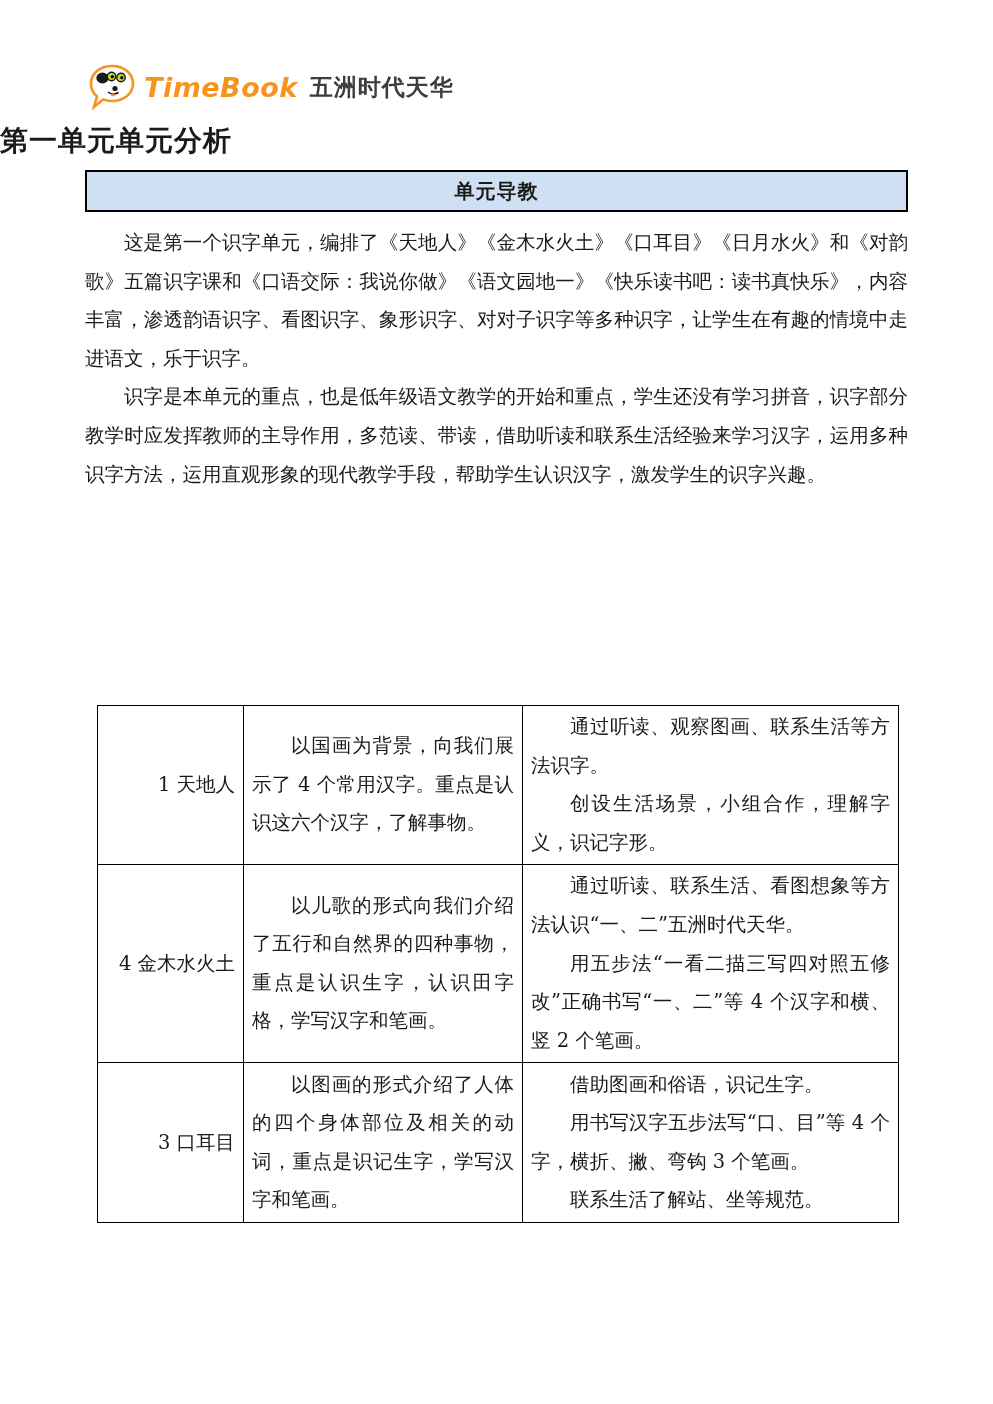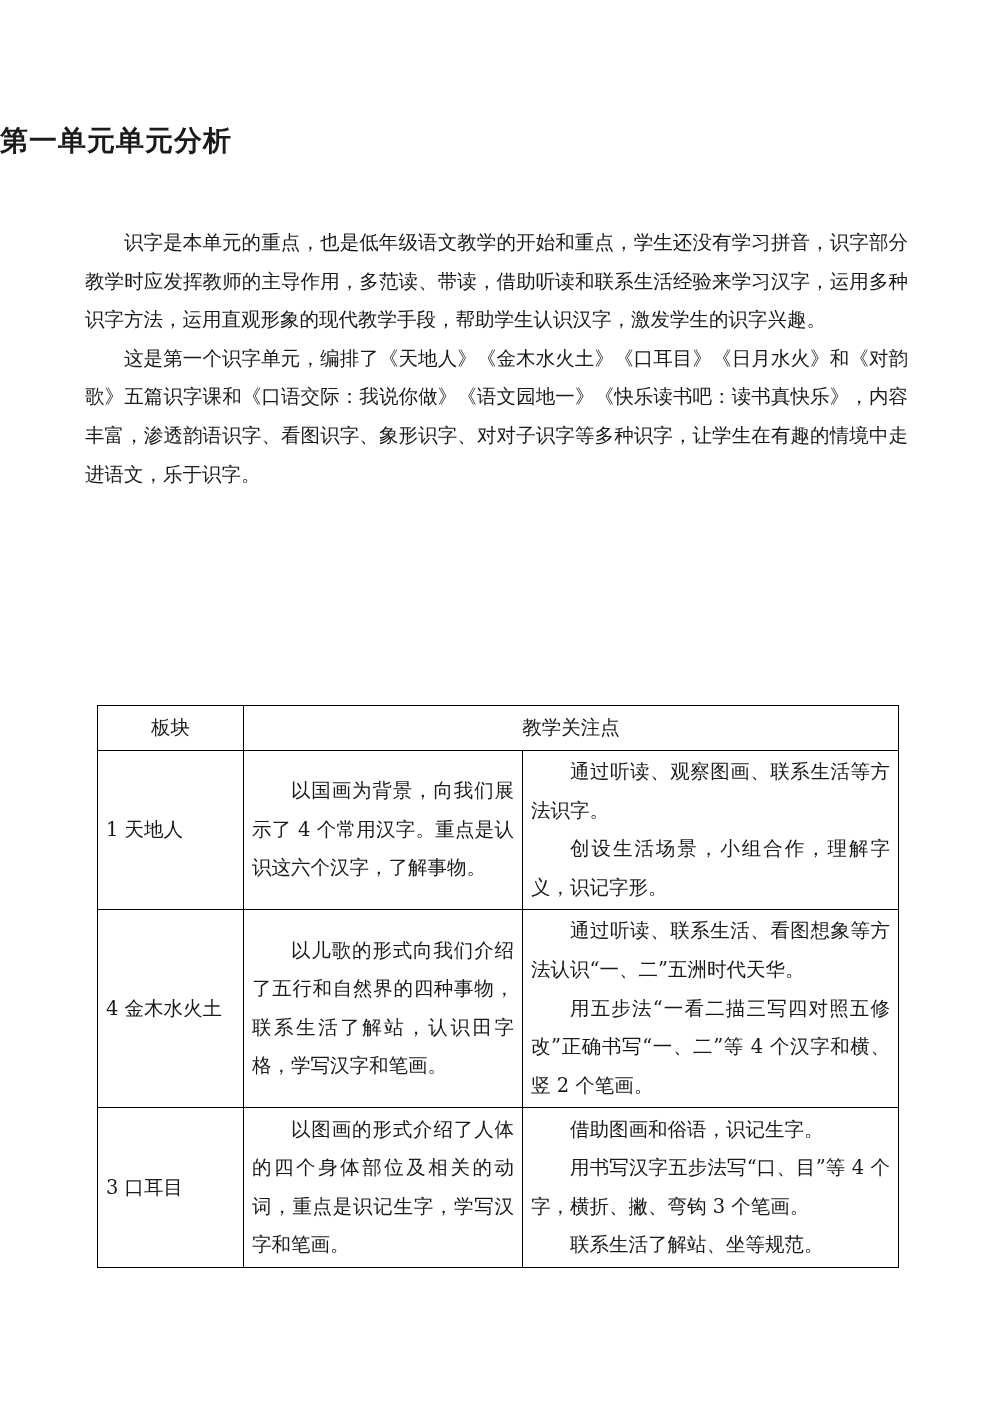--- a/index.html
+++ b/index.html
@@ -87,65 +87,79 @@
   .unit-table th, .unit-table td {
     border: 1.5px solid #000000;
     vertical-align: middle;
     font-weight: normal;
     padding: 2px 8px;
   }
   .col-module { width: 146px; }
   .col-desc   { width: 279px; }
   .col-focus  { width: 376px; }
   .unit-table th { text-align: center; height: 45px; }
-  .cell-module { text-align: left; }
+  .cell-module { text-align: right; }
   .cell-desc p, .cell-focus p { text-indent: 2em; text-align: justify; }
   .row-1 td { height: 155px; }
   .row-2 td { height: 190px; }
   .row-3 td { height: 160px; }
 </style>
 </head>
 <body>
 
 <div class="page">
 
+  <div class="logo-row">
+    <svg class="logo-icon" viewBox="0 0 48 46">
+      <path d="M24 2 C36 2 45 9.5 45 19.5 C45 29.5 36 37 24 37 C20.8 37 17.8 36.4 15.2 35.4 L6 43 L9 32.6 C5 29.3 3 24.8 3 19.5 C3 9.5 12 2 24 2 Z" fill="#ffffff" stroke="#f7941d" stroke-width="2.6"></path>
+      <ellipse cx="14.5" cy="14" rx="6.2" ry="5.4" fill="#1a1a1a"></ellipse>
+      <circle cx="23.5" cy="12.5" r="4.2" fill="#c6d63a" stroke="#1a1a1a" stroke-width="1.4"></circle>
+      <circle cx="24.3" cy="12.7" r="1.6" fill="#000000"></circle>
+      <circle cx="33" cy="13.5" r="4.2" fill="#c6d63a" stroke="#1a1a1a" stroke-width="1.4"></circle>
+      <circle cx="33.8" cy="13.7" r="1.6" fill="#000000"></circle>
+      <circle cx="27" cy="24.5" r="2.6" fill="#1a1a1a"></circle>
+      <path d="M20 28 Q25 32 30.5 28.5" fill="none" stroke="#1a1a1a" stroke-width="1.6"></path>
+      <ellipse cx="25" cy="31" rx="2" ry="1.4" fill="#f7941d"></ellipse>
+    </svg>
+    <span class="brand-text">TimeBook</span>
+    <span class="company-text">五洲时代天华</span>
+  </div>
 
   <div class="page-title">第一单元单元分析</div>
 
+  <div class="section-bar">
+    <span>单元导教</span>
+  </div>
 
   <div class="body-text">
+    <p>这是第一个识字单元，编排了《天地人》《金木水火土》《口耳目》《日月水火》和《对韵歌》五篇识字课和《口语交际：我说你做》《语文园地一》《快乐读书吧：读书真快乐》，内容丰富，渗透韵语识字、看图识字、象形识字、对对子识字等多种识字，让学生在有趣的情境中走进语文，乐于识字。</p>
     <p>识字是本单元的重点，也是低年级语文教学的开始和重点，学生还没有学习拼音，识字部分教学时应发挥教师的主导作用，多范读、带读，借助听读和联系生活经验来学习汉字，运用多种识字方法，运用直观形象的现代教学手段，帮助学生认识汉字，激发学生的识字兴趣。</p>
-    <p>这是第一个识字单元，编排了《天地人》《金木水火土》《口耳目》《日月水火》和《对韵歌》五篇识字课和《口语交际：我说你做》《语文园地一》《快乐读书吧：读书真快乐》，内容丰富，渗透韵语识字、看图识字、象形识字、对对子识字等多种识字，让学生在有趣的情境中走进语文，乐于识字。</p>
   </div>
 
   <table class="unit-table">
     <colgroup>
       <col class="col-module">
       <col class="col-desc">
       <col class="col-focus">
     </colgroup>
     <tbody>
-        <tr>
-      <th>板块</th>
-      <th colspan="2">教学关注点</th>
-    </tr>
     <tr class="row-1">
       <td class="cell-module">1 天地人</td>
       <td class="cell-desc">
         <p>以国画为背景，向我们展示了 4 个常用汉字。重点是认识这六个汉字，了解事物。</p>
       </td>
       <td class="cell-focus">
         <p>通过听读、观察图画、联系生活等方法识字。</p>
         <p>创设生活场景，小组合作，理解字义，识记字形。</p>
       </td>
     </tr>
     <tr class="row-2">
       <td class="cell-module">4 金木水火土</td>
       <td class="cell-desc">
-        <p>以儿歌的形式向我们介绍了五行和自然界的四种事物，联系生活了解站，认识田字格，学写汉字和笔画。</p>
+        <p>以儿歌的形式向我们介绍了五行和自然界的四种事物，重点是认识生字，认识田字格，学写汉字和笔画。</p>
       </td>
       <td class="cell-focus">
         <p>通过听读、联系生活、看图想象等方法认识“一、二”五洲时代天华。</p>
         <p>用五步法“一看二描三写四对照五修改”正确书写“一、二”等 4 个汉字和横、竖 2 个笔画。</p>
       </td>
     </tr>
     <tr class="row-3">
       <td class="cell-module">3 口耳目</td>
       <td class="cell-desc">
         <p>以图画的形式介绍了人体的四个身体部位及相关的动词，重点是识记生字，学写汉字和笔画。</p>

